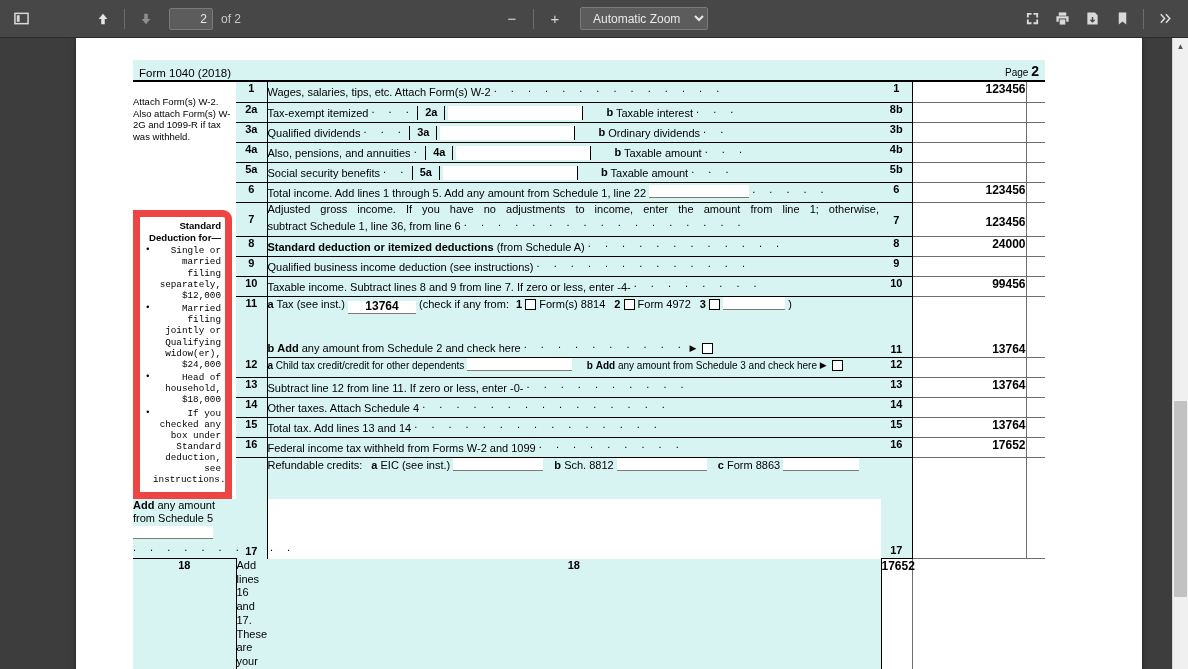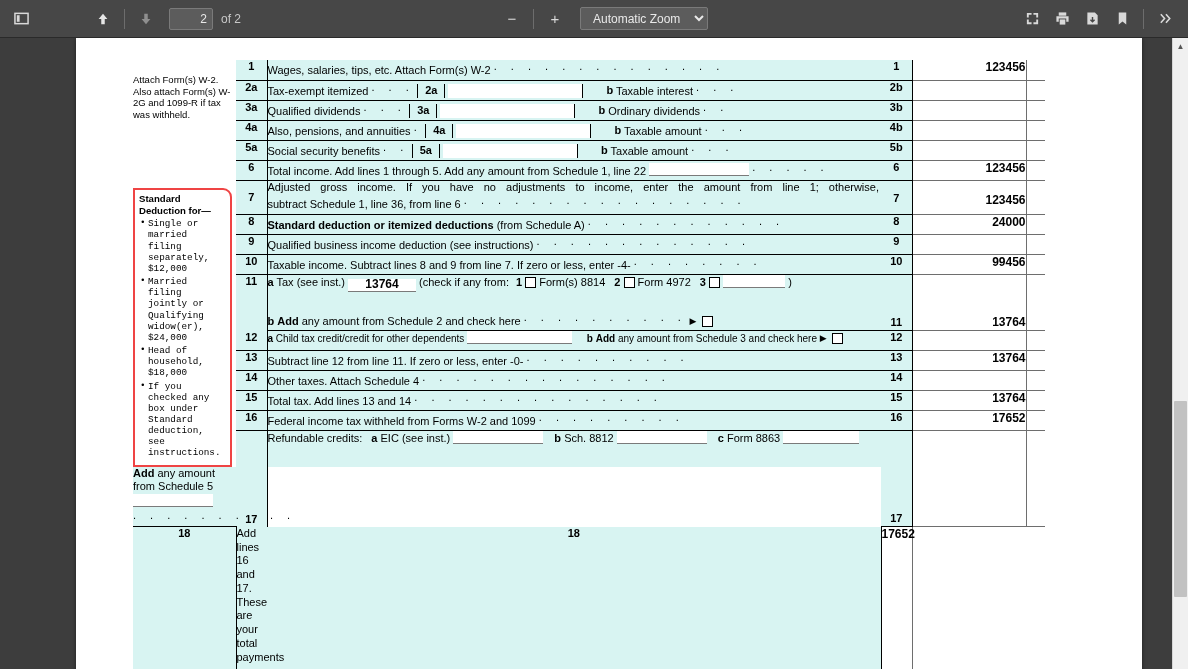--- a/index.html
+++ b/index.html
@@ -162,27 +162,28 @@
   .ul {
     display: inline-block;
     border-bottom: 1px solid #7a7a7a;
     background: #fff;
     vertical-align: -2px;
     height: 13px;
   }
   .arrow { font-size: 9px; vertical-align: 1px; }
 
   .sd-box {
-    border: 2px solid #ef4444;
+    border: 7px solid #ef4444;
     border-radius: 0 9px 0 0;
     padding: 3px 4px 4px 4px;
     background: #fff;
     font-size: 9.3px;
     line-height: 1.2;
     width: 99px;
+    text-align: right;
   }
   .sd-box b { font-size: 9.6px; }
   .sd-box ul { margin: 1px 0 0 0; padding-left: 9px; list-style: none; font-family: Liberation Mono, monospace; }
   .sd-box li { margin-bottom: 2px; position: relative; padding-left: 0; }
   .sd-box li::before {
     content: "\2022"; position: absolute; left: -8px; top: -1px;
   }
 </style>
 </head>
 <body>
@@ -255,20 +256,27 @@
         </svg>
     </div>
   </div>
 </div>
 
 <div id="viewer">
   <div id="page">
 
     <div id="form">
 
+      <div class="hdr">
+        <span class="hdr-left">Form 1040 (2018)</span>
+        <span class="hdr-right">
+          <span>Page</span>
+          <b>2</b>
+        </span>
+      </div>
 
       <table class="f">
         <colgroup>
           <col class="c-side">
             <col class="c-num">
             <col class="c-body">
           <col class="c-lnum">
             <col class="c-amt">
             <col class="c-cent">
         </colgroup>
@@ -293,21 +301,21 @@
           <td class="lnum rb" style="height:20px">2a</td>
           <td class="body rb">
             <span>Tax-exempt itemized</span>
             <span class="leader"> . . .</span>
             <span style="display:inline-block;width:28px;text-align:center;font-weight:bold;border-left:1px solid #000;border-right:1px solid #000;background:#d8f4f2;">2a</span>
             <span style="display:inline-block;width:135px;border-right:1px solid #000;background:#fff;">&nbsp;</span>
             <span style="margin-left:20px;font-weight:bold">b</span>
             <span>Taxable interest</span>
             <span class="leader"> . . .</span>
           </td>
-          <td class="lnum rb">2b</td>
+          <td class="lnum rb">8b</td>
           <td class="amt rb-amt"></td>
           <td class="cent rb-amt"></td>
         </tr>
 
         <tr>
           <td class="lnum rb" style="height:20px">3a</td>
           <td class="body rb">
             <span>Qualified dividends</span>
             <span class="leader"> . . .</span>
             <span style="display:inline-block;width:28px;text-align:center;font-weight:bold;border-left:1px solid #000;border-right:1px solid #000;background:#d8f4f2;">3a</span>

